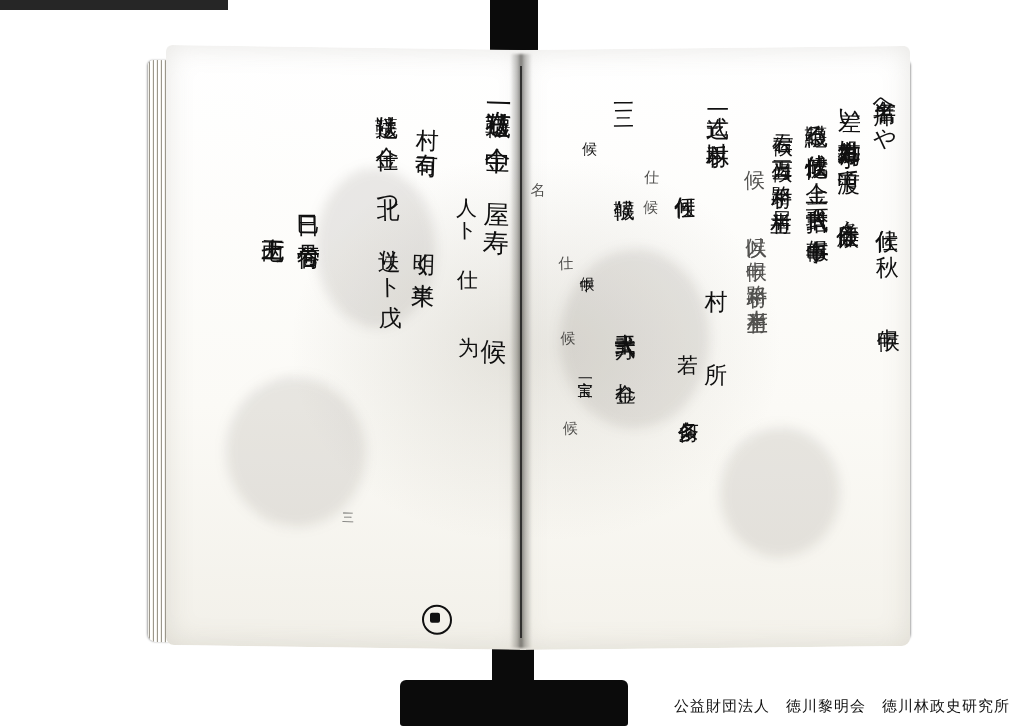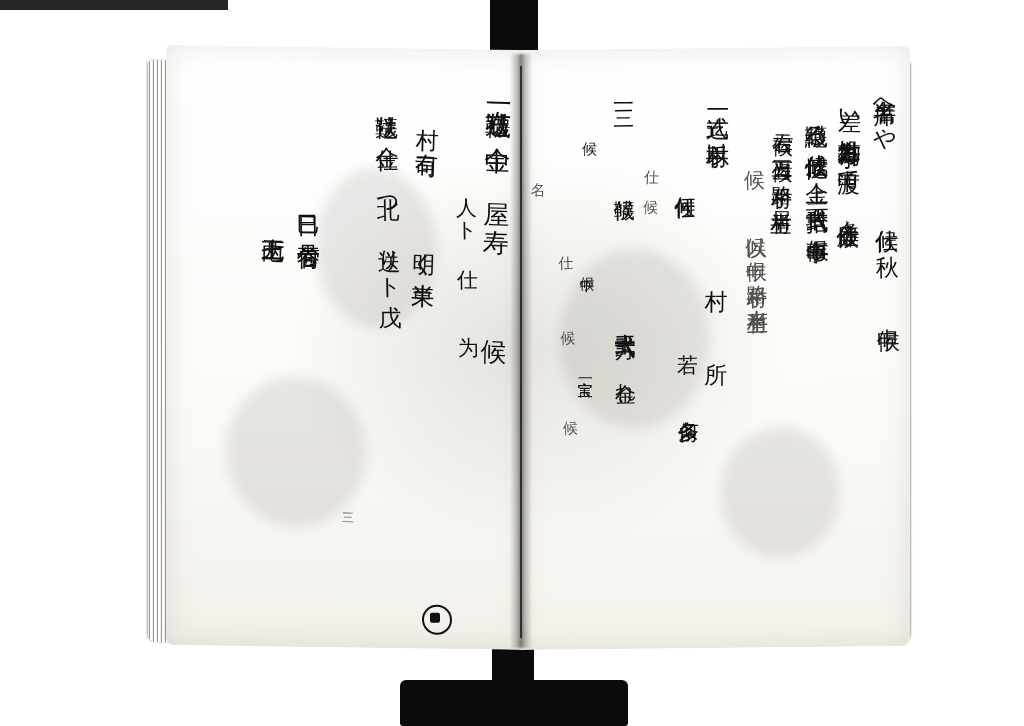--- a/index.html
+++ b/index.html
@@ -275,13 +275,14 @@
 
       <div class="col tiny ink-light" style="left:34px; top:90px; transform: rotate(-1.6deg);">𛂦𛂞𛂞ゝ𛀙𛂞𛀙仕𛂞𛂞𛂞𛂞𛂞候ゝ𛂞𛂞𛂞𛂞𛂞𛂞候</div>
 
       <div class="col tiny ink-light" style="left:10px; top:120px; transform: rotate(0.9deg);">名𛂞𛀙𛂦ゝ𛀙𛂞𛀙𛂞𛂞ゝ𛀙𛂞𛂞ゝ𛂞𛀙𛂞𛂞ゝゝ𛂞</div>
     </div>
 
     <div id="gutter"></div>
     <div id="gutter-line"></div>
   </div>
 
+  <div id="credit">公益財団法人　徳川黎明会　徳川林政史研究所</div>
 </div>
 
 </body></html>

